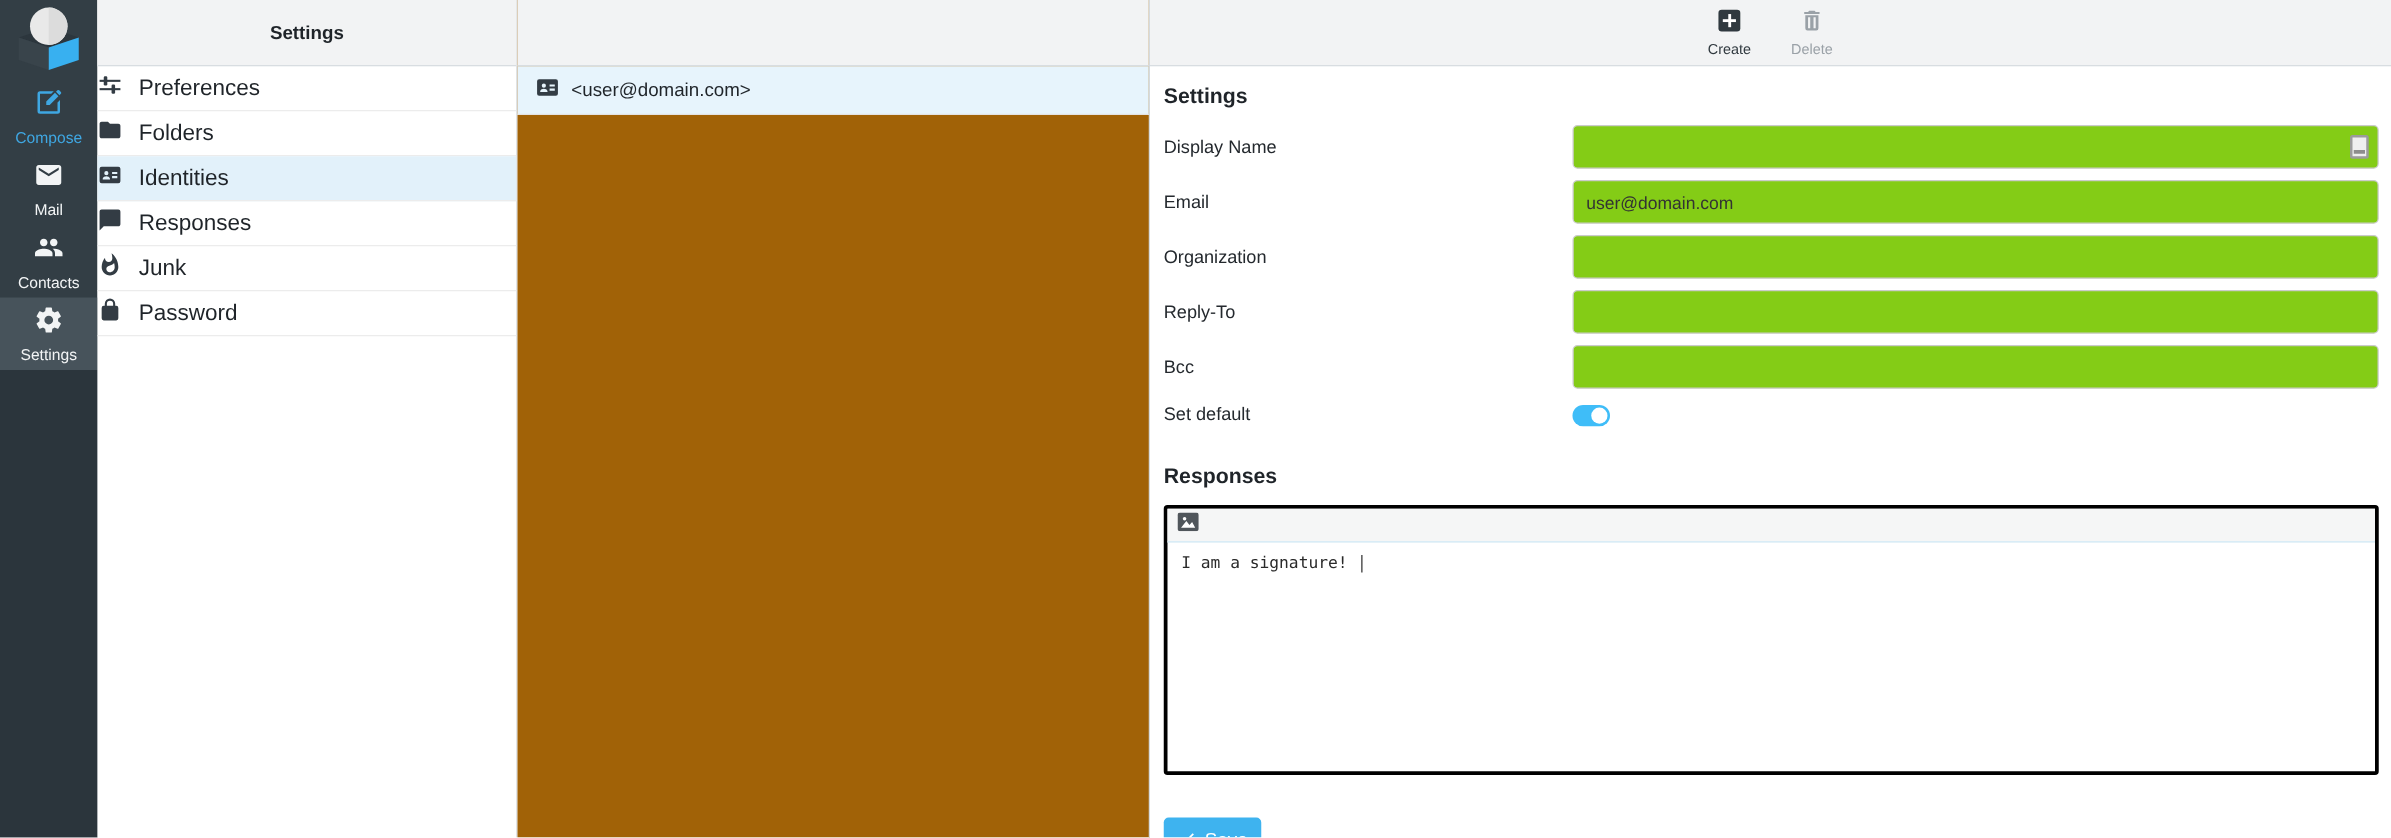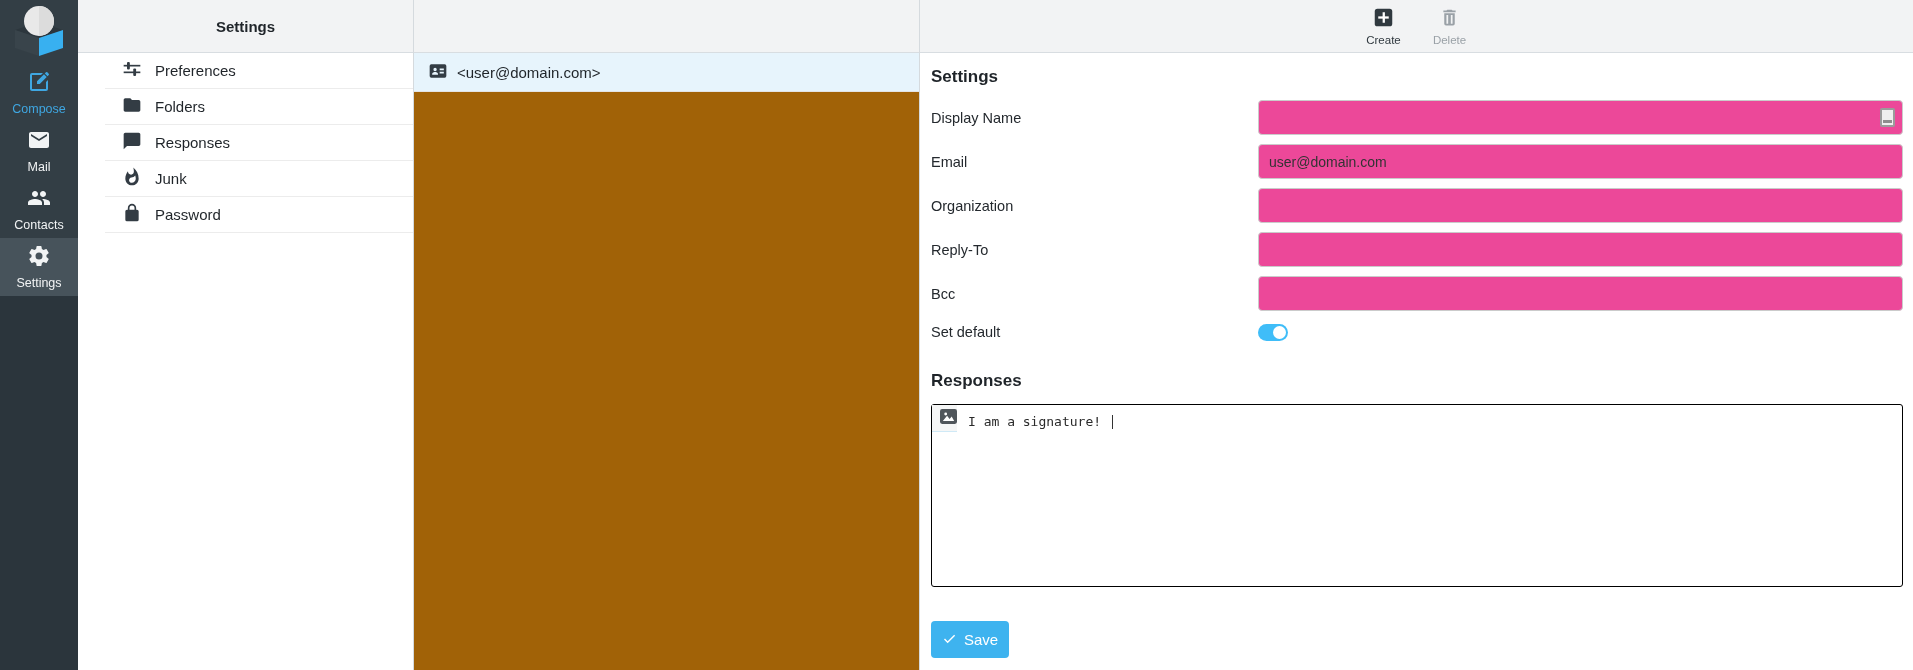--- a/index.html
+++ b/index.html
@@ -18,22 +18,22 @@
   .nav-item.selected { background:#47535b; }
   .sidebar-rest { flex:1; background:#2b353c; }
 
   
   .col-header { height:53px; background:#f2f3f4; border-bottom:1px solid #d8dde1; flex-shrink:0; }
 
   
   .settings-col { width:336px; background:#fff; border-right:1px solid #d5dade; display:flex; flex-direction:column; flex-shrink:0; }
   .settings-col .col-header { display:flex; align-items:center; justify-content:center;
       font-weight:bold; font-size:15px; color:#1f2429; }
-  .set-item { height:36px; display:flex; align-items:center; padding-left:17px; gap:13px;
-      border-bottom:1px solid #ececec; font-size:15px; color:#1f2429; cursor:pointer;margin-left:27px; }
+  .set-item { height:36px; display:flex; align-items:center; gap:13px;
+      border-bottom:1px solid #ececec; font-size:18px; color:#1f2429; cursor:pointer; }
   .set-item svg { width:20px; height:20px; fill:#333c44; flex-shrink:0; }
   .set-item.selected { background:#e2f1fa; }
 
   
   .ident-col { width:506px; background:#a16207; border-right:1px solid #d5dade; display:flex; flex-direction:column; flex-shrink:0; }
   .ident-item { height:39px; display:flex; align-items:center; padding-left:14px; gap:9px;
       border-bottom:1px solid #e3e3e3; font-size:15px; color:#1f2429; cursor:pointer; }
   .ident-item svg { width:20px; height:20px; fill:#333c44; flex-shrink:0; }
   .ident-item.selected { background:#e7f4fc; }
 
@@ -45,32 +45,32 @@
   .tb-btn.disabled { cursor:default; }
   .tb-btn.disabled .tb-label { color:#9aa1a7; }
   .tb-btn svg { width:21px; height:21px; }
 
   .content-body { flex:1; padding:0 10px 0 11px; overflow:hidden; }
   .section-title { font-size:17px; font-weight:bold; color:#1f2429; margin:14px 0 13px 0; }
   .form-row { display:flex; align-items:center; margin-bottom:9px; }
   .form-row label { width:327px; font-size:14.5px; color:#24292e; flex-shrink:0; }
   .input-wrap { flex:1; position:relative; }
   .input-wrap input { width:100%; height:35px; border:1px solid #cbcbcb; border-radius:4px;
-      padding:0 34px 0 10px; font-size:14px; color:#333; font-family:"Liberation Sans", sans-serif; outline:none; background:#ec4899; }
+      padding:0 34px 0 10px; font-size:14px; color:#333; font-family:"Liberation Sans", sans-serif; outline:none; background:#84cc16; }
   .autofill-icon { position:absolute; right:8px; top:8px; width:15px; height:19px;
       border:2px solid #9b9b9b; background:#efefef; border-radius:2px;
       display:flex; align-items:flex-end; justify-content:center; }
   .autofill-icon i { display:block; width:9px; height:3px; background:#8d8d8d; margin-bottom:2px; }
 
   .toggle-row { margin-top:4px; margin-bottom:0; height:24px; }
   .toggle { width:30px; height:17px; border-radius:9px; background:#3fbdf8; position:relative; cursor:pointer; }
   .toggle .knob { position:absolute; right:2px; top:2px; width:13px; height:13px; border-radius:50%; background:#fff; }
 
   .sig-title { margin-top:27px; }
-  .sig-editor { border:1px solid #000000; border-radius:3px; height:183px; display:flex; flex-direction:row; }
+  .sig-editor { border:3px solid #000000; border-radius:3px; height:216px; display:flex; flex-direction:column; }
   .sig-toolbar { height:27px; background:#f5f6f6; border-bottom:1px solid #cfe9f6;
       display:flex; align-items:center; padding-left:8px; }
   .sig-body { flex:1; padding:9px 11px; font-family:"DejaVu Sans Mono", monospace; font-size:13px; color:#2a2a2a; cursor:text; }
   .caret { display:inline-block; width:1.5px; height:14px; background:#333; vertical-align:text-bottom; margin-left:3px; }
 
   .save-btn { margin-top:34px; height:37px; width:78px; background:#3eb3ef; border:none; border-radius:4px;
       color:#fff; font-size:15px; font-family:"Liberation Sans", sans-serif;
       display:inline-flex; align-items:center; justify-content:center; gap:7px; cursor:pointer; }
   .save-btn svg { width:15px; height:15px; fill:#fff; }
 </style>
@@ -149,20 +149,28 @@
 
     <div class="set-item">
       <span>
         <svg viewBox="0 0 24 24">
             <path d="M10 4H4c-1.1 0-2 .9-2 2v12c0 1.1.9 2 2 2h16c1.1 0 2-.9 2-2V8c0-1.1-.9-2-2-2h-8l-2-2z"></path>
           </svg>
       </span>
       <span>Folders</span>
     </div>
 
+    <div class="set-item selected">
+      <span>
+        <svg viewBox="0 0 24 24">
+            <path d="M20 4H4a2 2 0 0 0-2 2v12a2 2 0 0 0 2 2h16a2 2 0 0 0 2-2V6a2 2 0 0 0-2-2zM8.5 8.2a2 2 0 1 1 0 4 2 2 0 0 1 0-4zM12 16.4H5v-.8c0-1.6 2.3-2.4 3.5-2.4s3.5.8 3.5 2.4v.8zm7-1.4h-5v-2h5v2zm0-4h-5V9h5v2z"></path>
+          </svg>
+      </span>
+      <span>Identities</span>
+    </div>
 
     <div class="set-item">
       <span>
         <svg viewBox="0 0 24 24">
             <path d="M20 2H4c-1.1 0-2 .9-2 2v18l4-4h14c1.1 0 2-.9 2-2V4c0-1.1-.9-2-2-2z"></path>
           </svg>
       </span>
       <span>Responses</span>
     </div>
 

